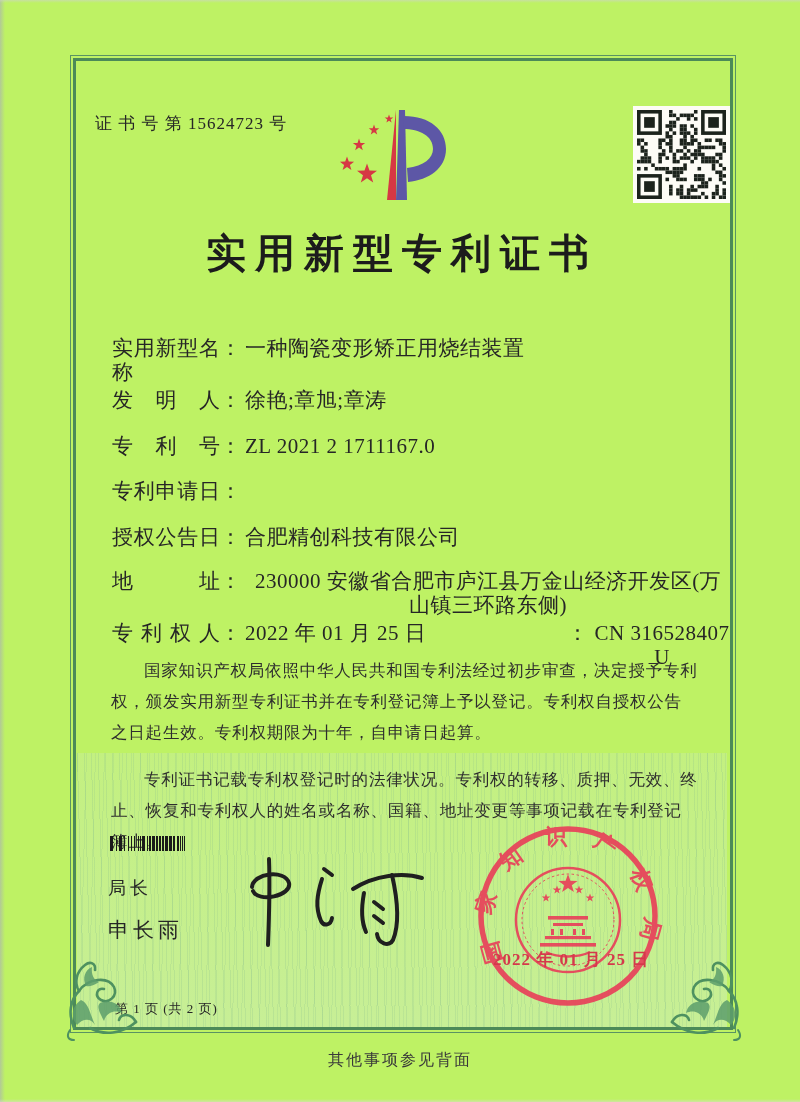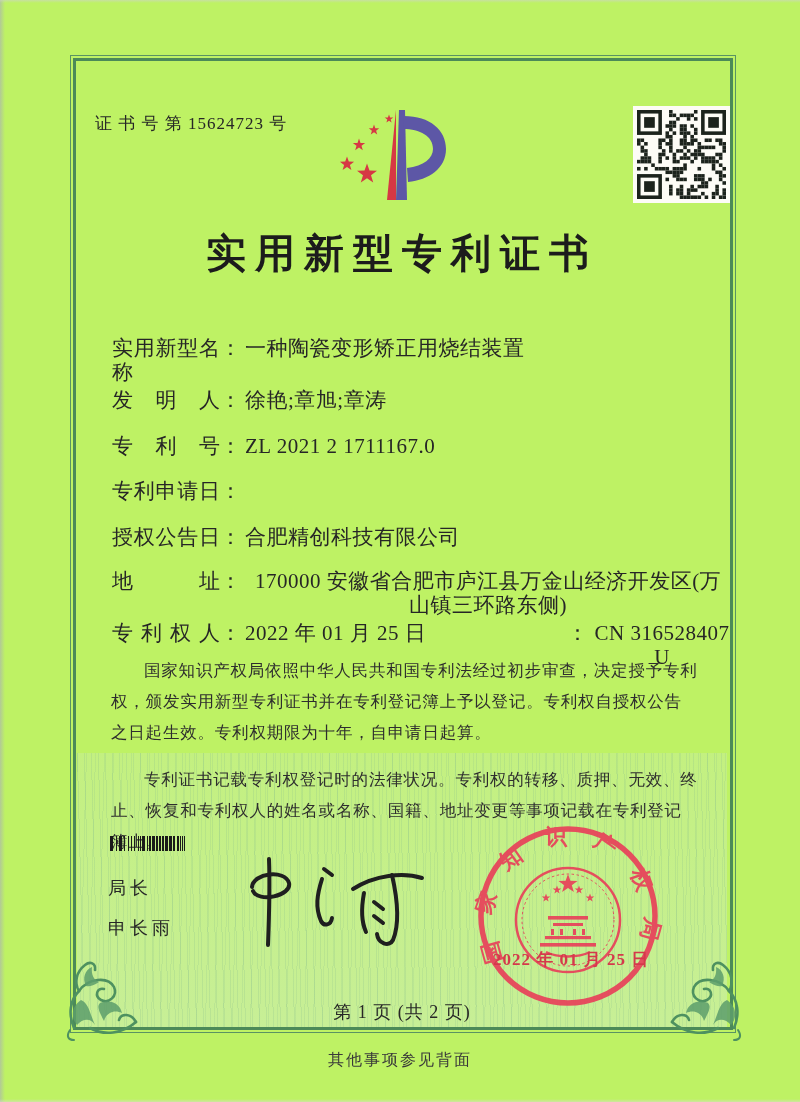--- a/index.html
+++ b/index.html
@@ -49,29 +49,29 @@
   .grant2 .f-label{width:92px;flex:0 0 92px;}
 
   .paragraphs{position:absolute;left:95px;top:639px;width:620px;
     font-size:16.5px;line-height:31px;letter-spacing:.8px;color:#2e2e2e;}
   .paragraphs p{margin:16px;text-indent:2em;}
 
   .barcode{position:absolute;left:110px;top:836px;width:162px;height:15px;display:flex;}
   .barcode i{display:block;height:100%;}
 
   .signer-title{position:absolute;left:108px;top:876px;font-size:18px;letter-spacing:4px;}
-  .signer-name{position:absolute;left:108px;top:916px;font-size:18px;letter-spacing:4px;}
+  .signer-name{position:absolute;left:108px;top:916px;font-size:21px;letter-spacing:4px;}
   .signature{position:absolute;left:225px;top:845px;}
 
   .seal{position:absolute;left:472px;top:820px;opacity:.92;}
   .seal-date{position:absolute;left:486px;top:948px;width:170px;text-align:center;
     font-size:17px;font-weight:bold;color:#d5394b;letter-spacing:1px;z-index:3;}
 
-  .page-info{position:absolute;left:70px;top:1000px;width:664px;text-align:center;
-    font-size:18px;letter-spacing:1px;}
+  .page-info{position:absolute;left:70px;top:1000px;width:664px;text-align:left;
+    font-size:13px;letter-spacing:1px;padding-left:45px;}
   .back-note{position:absolute;left:0;top:1050px;width:800px;text-align:center;
     font-size:16px;letter-spacing:2px;color:#3a3a3a;}
 
   .flourish{position:absolute;z-index:3;}
   .flourish.bl{left:58px;top:956px;}
   .flourish.br{left:662px;top:956px;transform:scaleX(-1);}
 </style>
 </head>
 <body>
 
@@ -360,21 +360,21 @@
         <span class="f-colon">：</span>
     </div>
     <div class="field-row" style="top:509px">
       <span class="f-label">授权公告日</span>
         <span class="f-colon">：</span>
         <span class="f-value">合肥精创科技有限公司</span>
     </div>
     <div class="field-row row-addr" style="top:553px">
       <span class="f-label">地址</span>
         <span class="f-colon">：</span>
-        <span class="f-value">170000 安徽省合肥市庐江县万金山经济开发区(万山镇三环路东侧)</span>
+        <span class="f-value">230000 安徽省合肥市庐江县万金山经济开发区(万山镇三环路东侧)</span>
     </div>
     <div class="field-row" style="top:605px;width:620px">
       <span class="f-label">专利权人</span>
         <span class="f-colon">：</span>
         <span class="f-value">2022 年 01 月 25 日</span>
       <span class="grant2">
           <span class="f-colon">：</span>
           <span class="f-value">CN 316528407 U</span>
       </span>
     </div>

